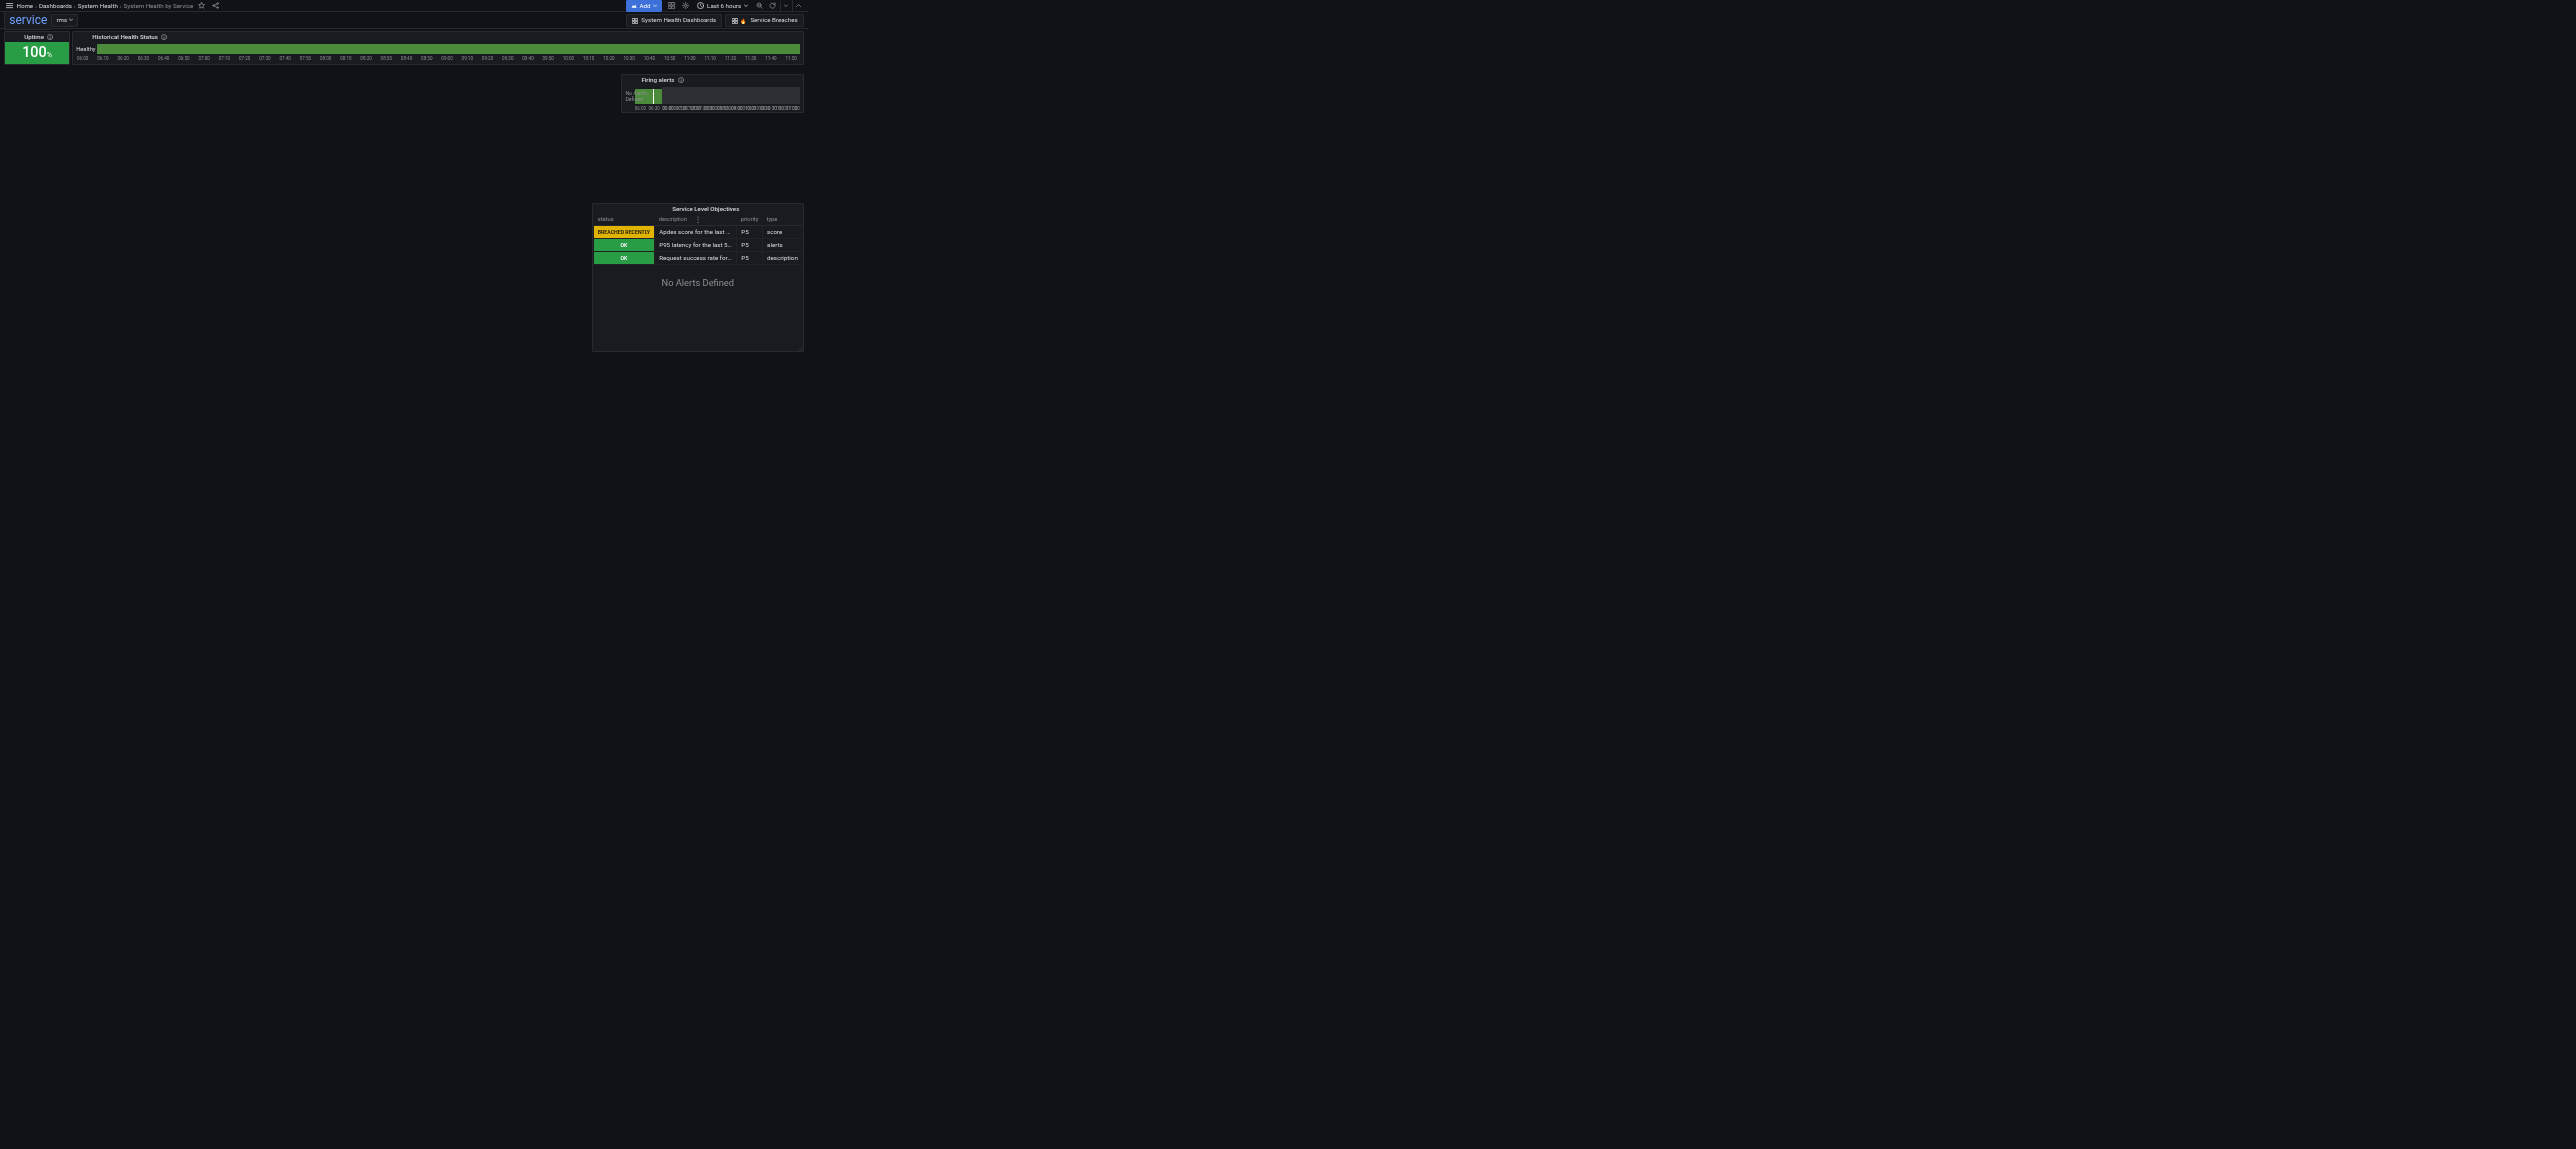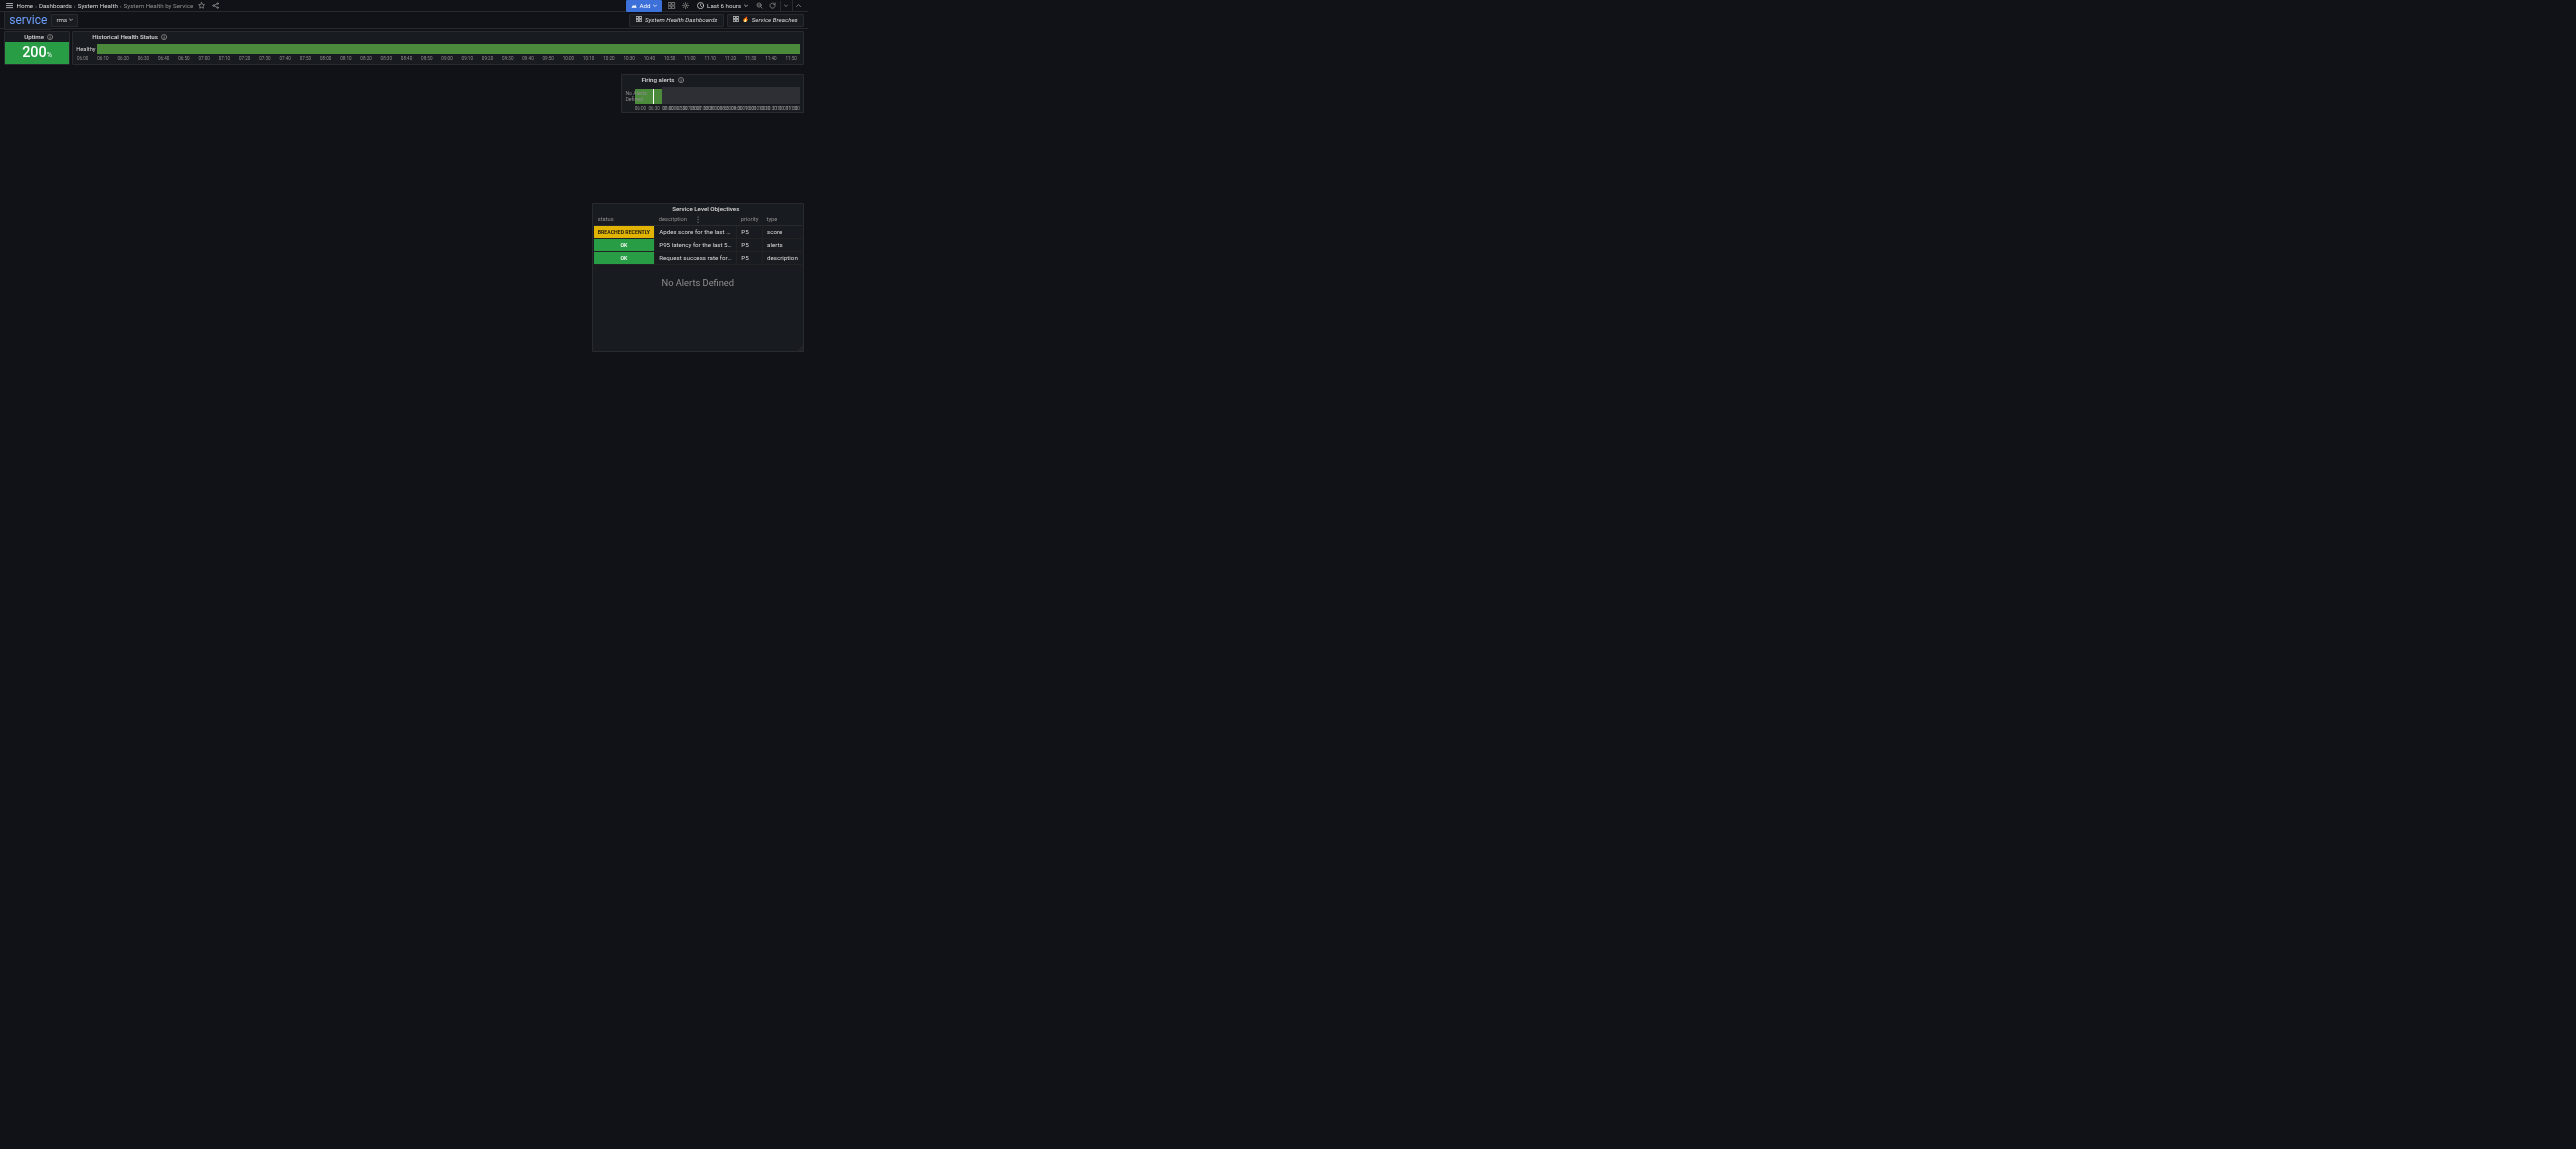--- a/index.html
+++ b/index.html
@@ -92,29 +92,28 @@
     border:0.5px solid var(--border);
     padding: 1.5px 4.1px;
     font-size: 6.2px;
     display:flex; align-items:center;
     gap:2.1px;
     cursor:pointer;
     border-radius: 0 1px 1px 0;
   }
   .var-row .spacer { flex:1; }
   .link-btn {
-    display:flex; align-items:flex-start; gap:3.1px;
+    display:flex; align-items:flex-end; gap:3.1px;
     border:0.5px solid var(--border);
     background: var(--bg-panel);
     padding: 1.5px 5.2px;
     font-size:6.2px;
     cursor:pointer;
     margin-left: 3.1px;
     border-radius:1px;
-    font-style:italic;
   }
   .link-btn .glyph { color: #ff780a; font-size: 5.2px; }
 
   
   .dash {
     padding: 2.1px 4.1px;
     display: grid;
     grid-template-columns: 66px 1fr;
     grid-template-rows: 34px 46px auto;
     gap: 2.1px;
@@ -340,21 +339,21 @@
       <span class="title">Uptime</span>
       <span class="info-icon">
         <svg width="6.2" height="6.2" class="ico" viewBox="0 0 12 12">
             <circle cx="6" cy="6" r="5"></circle>
             <path d="M6 4v0M6 6v3"></path>
           </svg>
       </span>
     </div>
     <div class="panel-body">
       <div>
-        <span class="big">200</span><span class="suffix">%</span>
+        <span class="big">100</span><span class="suffix">%</span>
       </div>
     </div>
   </div>
 
   <div class="panel hist">
     <div class="panel-header">
       <span class="title">Historical Health Status</span>
       <span class="info-icon">
         <svg width="6.2" height="6.2" class="ico" viewBox="0 0 12 12">
             <circle cx="6" cy="6" r="5"></circle>

